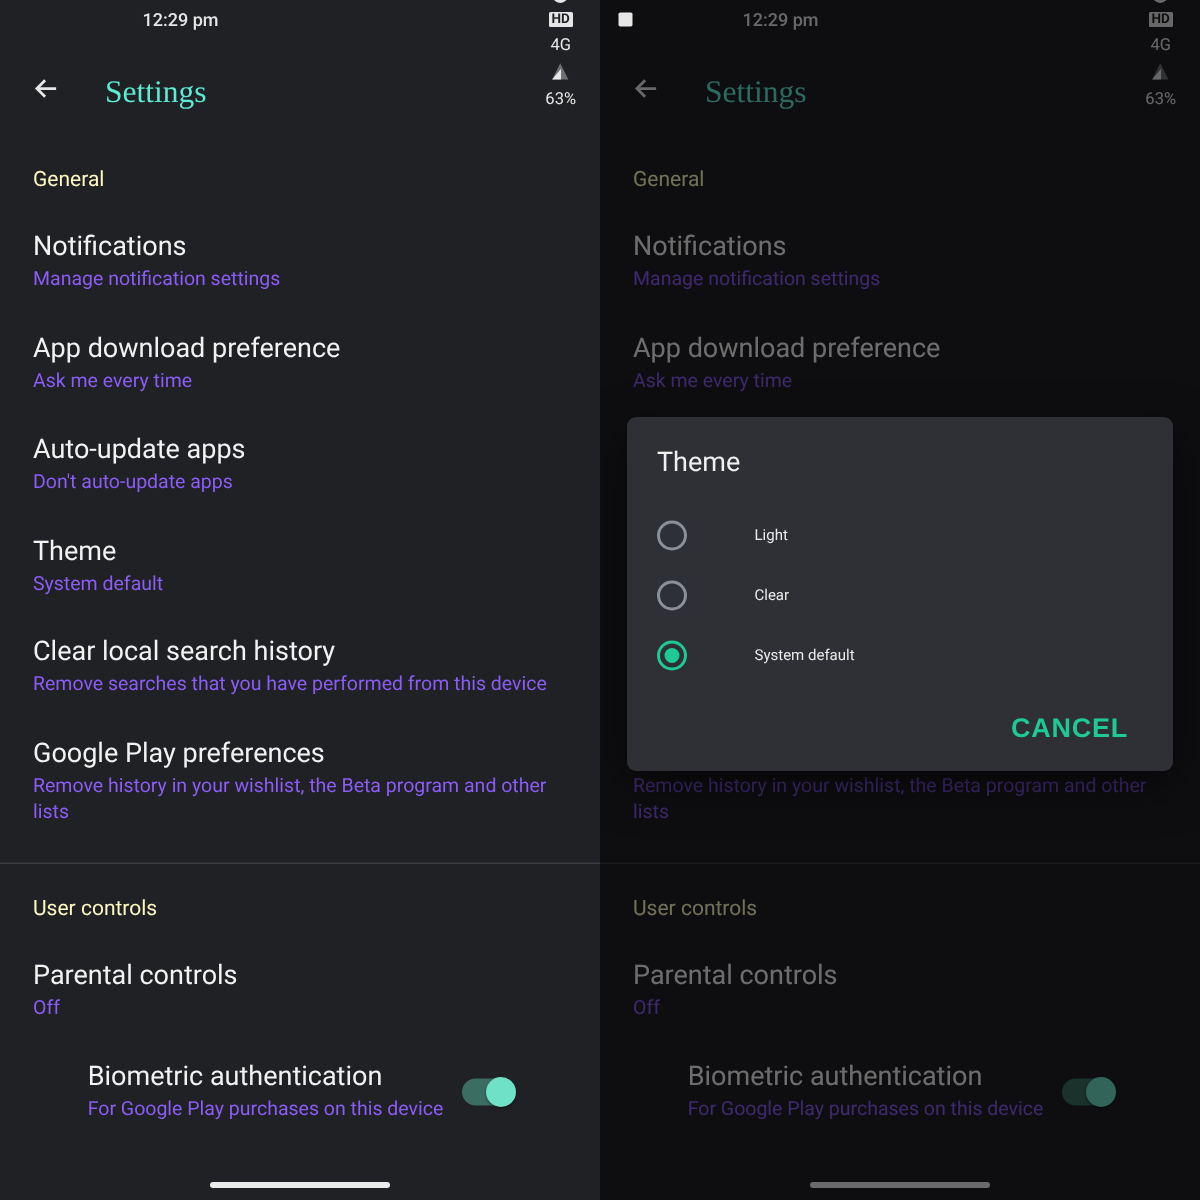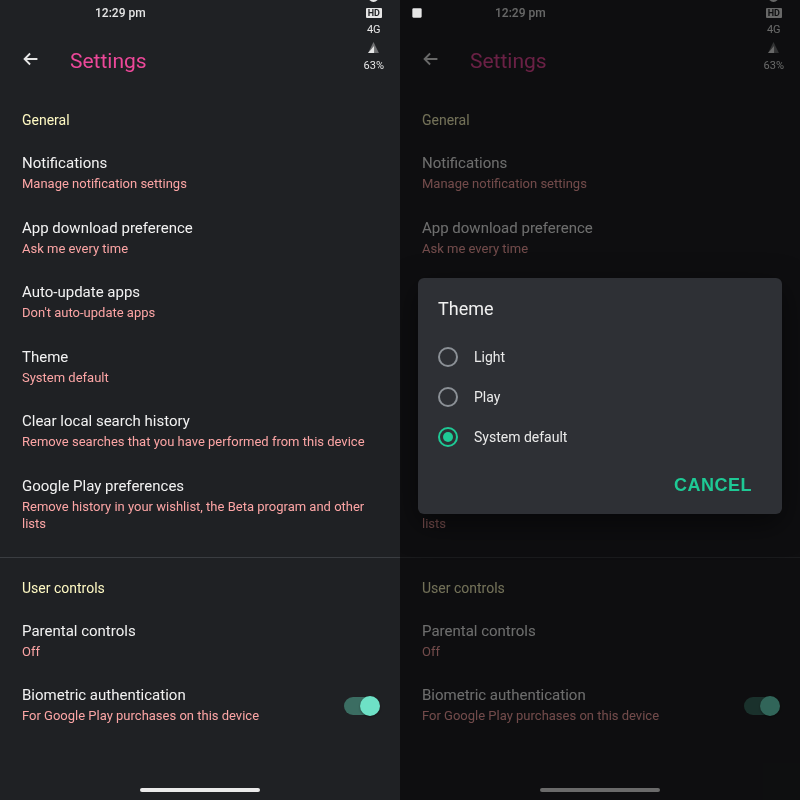--- a/index.html
+++ b/index.html
@@ -6,36 +6,36 @@
   html, body { width: 800px; height: 800px; background: #000; font-family: Roboto, "Segoe UI", Arial, sans-serif; }
   .container { display: flex; width: 800px; height: 800px; }
   .screen { position: relative; width: 400px; height: 800px; background: #1f2124; overflow: hidden; }
   .screen.right { background: #1f2124; }
   .status-bar { position: absolute; top: 0; left: 0; right: 0; height: 26px; display: flex; align-items: center; justify-content: flex-end; padding: 0 16px; font-size: 12px; color: #e6e6e6; gap: 6px; z-index: 5; }
   .status-bar .time { position: absolute; left: 50%; transform: translateX(-105px); font-weight: 500; }
   .status-bar .icons { display: flex; align-items: center; gap: 5px; flex-direction: column; }
   .status-bar svg { width: 13px; height: 13px; }
   .header { display: flex; align-items: center; padding: 48px 16px 22px 20px; gap: 28px; }
   .header .back svg { width: 22px; height: 22px; }
-  .header-title { font-size: 21px; color: #ec4899; font-weight: 400; }
+  .header-title { font-size: 21px; color: #5eead4; font-weight: 400; font-family: Liberation Serif, serif; }
   .content { padding: 0 0 0 0; }
   .section-label { color: #fef9c3; font-size: 14px; padding: 16px 22px 14px; }
   .row { padding: 12px 22px 14px; }
-  .row-title { color: #f2f2f2; font-size: 15px; margin-bottom: 3px; }
-  .row-sub { color: #fca5a5; font-size: 13px; line-height: 1.35; }
+  .row-title { color: #f2f2f2; font-size: 18px; margin-bottom: 3px; }
+  .row-sub { color: #8b5cf6; font-size: 13px; line-height: 1.35; }
   .divider { height: 1px; background: #3a3d41; margin: 10px 0 6px; }
-  .row.switch { display: flex; align-items: center; justify-content: space-between; padding-right: 22px; gap: 12px; }
+  .row.switch { display: flex; align-items: center; justify-content: center; padding-right: 22px; gap: 12px; }
   .switch-track { width: 34px; height: 18px; border-radius: 10px; background: #3b6d62; position: relative; flex-shrink: 0; }
   .switch-thumb { width: 20px; height: 20px; border-radius: 50%; background: #6ee1c6; position: absolute; right: -2px; top: -1px; box-shadow: 0 1px 2px rgba(0,0,0,.4); }
   .nav-bar { position: absolute; bottom: 8px; left: 50%; transform: translateX(-50%); width: 120px; height: 4px; border-radius: 2px; background: #eaeaea; }
   .scrim { position: absolute; inset: 0; background: rgba(0,0,0,0.55); z-index: 10; }
   .dialog { position: absolute; left: 18px; right: 18px; top: 278px; background: #2e3035; border-radius: 6px; z-index: 20; padding: 20px 20px 10px; box-shadow: 0 10px 30px rgba(0,0,0,.5); }
   .dialog-title { color: #f0f0f0; font-size: 18px; margin-bottom: 18px; }
   .radio-row { display: flex; align-items: center; gap: 16px; padding: 10px 0; cursor: pointer; }
-  .radio-row .label { color: #eaeaea; font-size: 14px; }
+  .radio-row .label { color: #eaeaea; font-size: 10px; margin-left: 29px; }
   .radio { width: 20px; height: 20px; border: 2px solid #8b9096; border-radius: 50%; position: relative; flex-shrink: 0; }
   .radio.selected { border-color: #1ec995; }
   .radio.selected::after { content: ""; position: absolute; inset: 3px; border-radius: 50%; background: #1ec995; }
   .dialog-actions { display: flex; justify-content: flex-end; padding-top: 10px; }
   .dialog-btn { color: #1ec995; font-size: 18px; font-weight: 600; letter-spacing: 0.5px; padding: 8px 10px; background: none; border: none; cursor: pointer; }
   .right .header-title, .right .row-title, .right .row-sub, .right .section-label, .right .status-bar {  }
   .corner-icon { position: absolute; top: 5px; left: 10px; z-index: 30; }
 </style>
 </head>
 <body>
@@ -217,21 +217,21 @@
     <div class="scrim"></div>
 
     <div class="dialog">
       <div class="dialog-title">Theme</div>
       <div class="radio-row">
         <span class="radio"></span>
         <span class="label">Light</span>
       </div>
       <div class="radio-row">
         <span class="radio"></span>
-        <span class="label">Play</span>
+        <span class="label">Clear</span>
       </div>
       <div class="radio-row">
         <span class="radio selected"></span>
         <span class="label">System default</span>
       </div>
       <div class="dialog-actions">
         <button class="dialog-btn">CANCEL</button>
       </div>
     </div>
 

